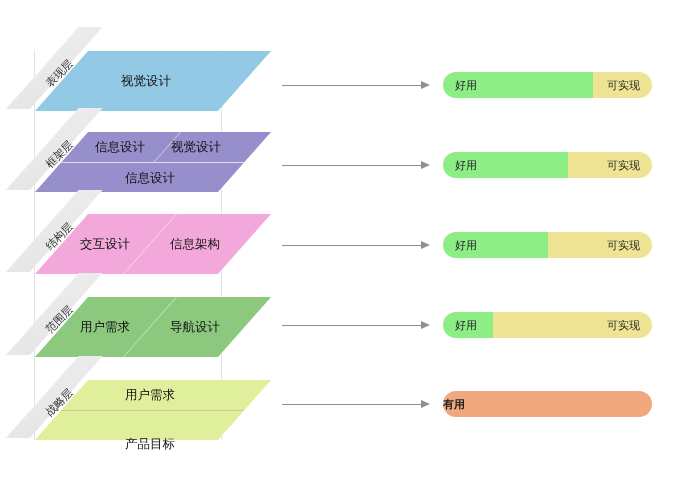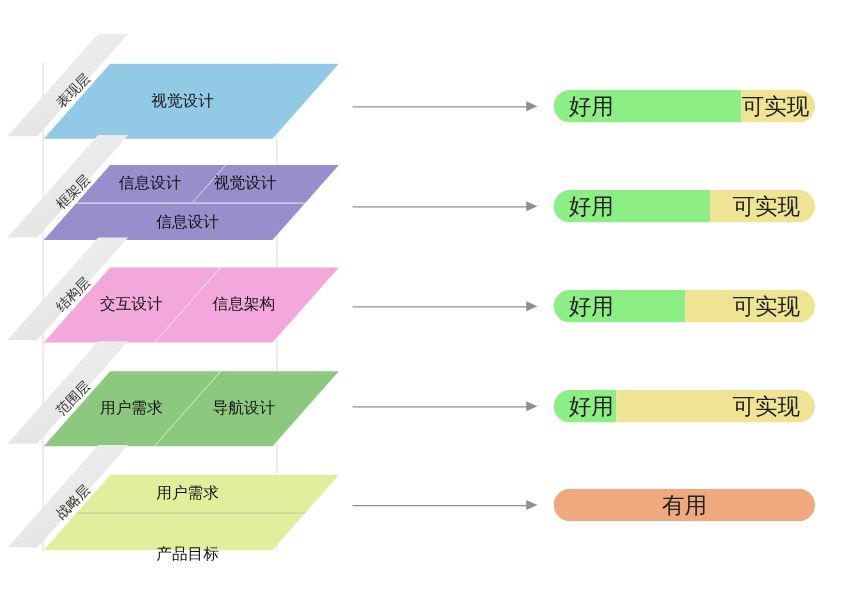--- a/index.html
+++ b/index.html
@@ -40,24 +40,24 @@
   .arrow{position:absolute;left:282px;width:148px;height:0;}
   .arrow-line{position:absolute;left:0;right:8px;top:-0.5px;height:1px;background:#8f8f8f;}
   .arrow-head{position:absolute;right:0;top:-4px;width:0;height:0;
     border-left:9px solid #8f8f8f;border-top:4px solid transparent;border-bottom:4px solid transparent;}
 
   
   .bar{
     position:absolute;left:443px;width:209px;height:26px;border-radius:13px;
     overflow:hidden;display:flex;
   }
-  .seg{height:100%;font-size:18px;line-height:26px;color:#222;box-sizing:border-box;white-space:nowrap;}
+  .seg{height:100%;font-size:11px;line-height:26px;color:#222;box-sizing:border-box;white-space:nowrap;}
   .seg.first{text-align:left;padding-left:12px;}
   .seg.last{text-align:right;padding-right:12px;}
-  .seg.center{text-align:center;}
+  .seg.center{font-weight:bold;}
 </style>
 </head>
 <body>
 
 <div id="canvas">
 
   <div class="guide left"></div>
   <div class="guide right"></div>
 
   <div>

